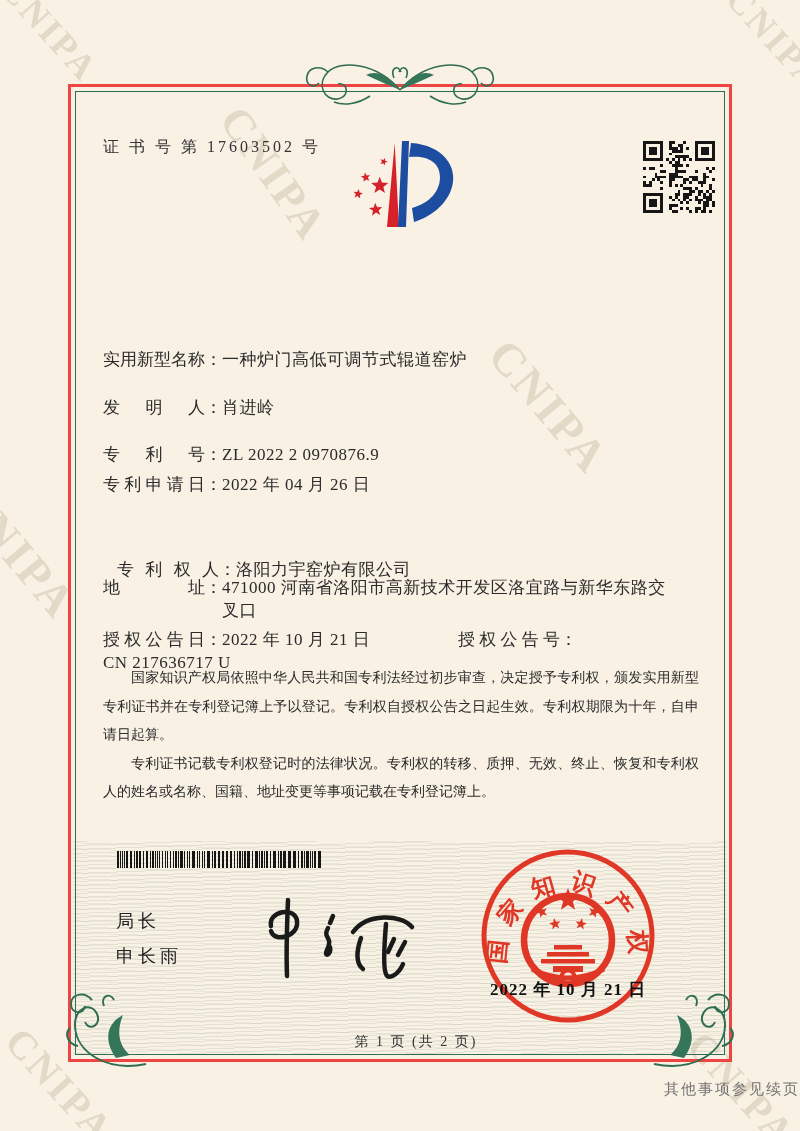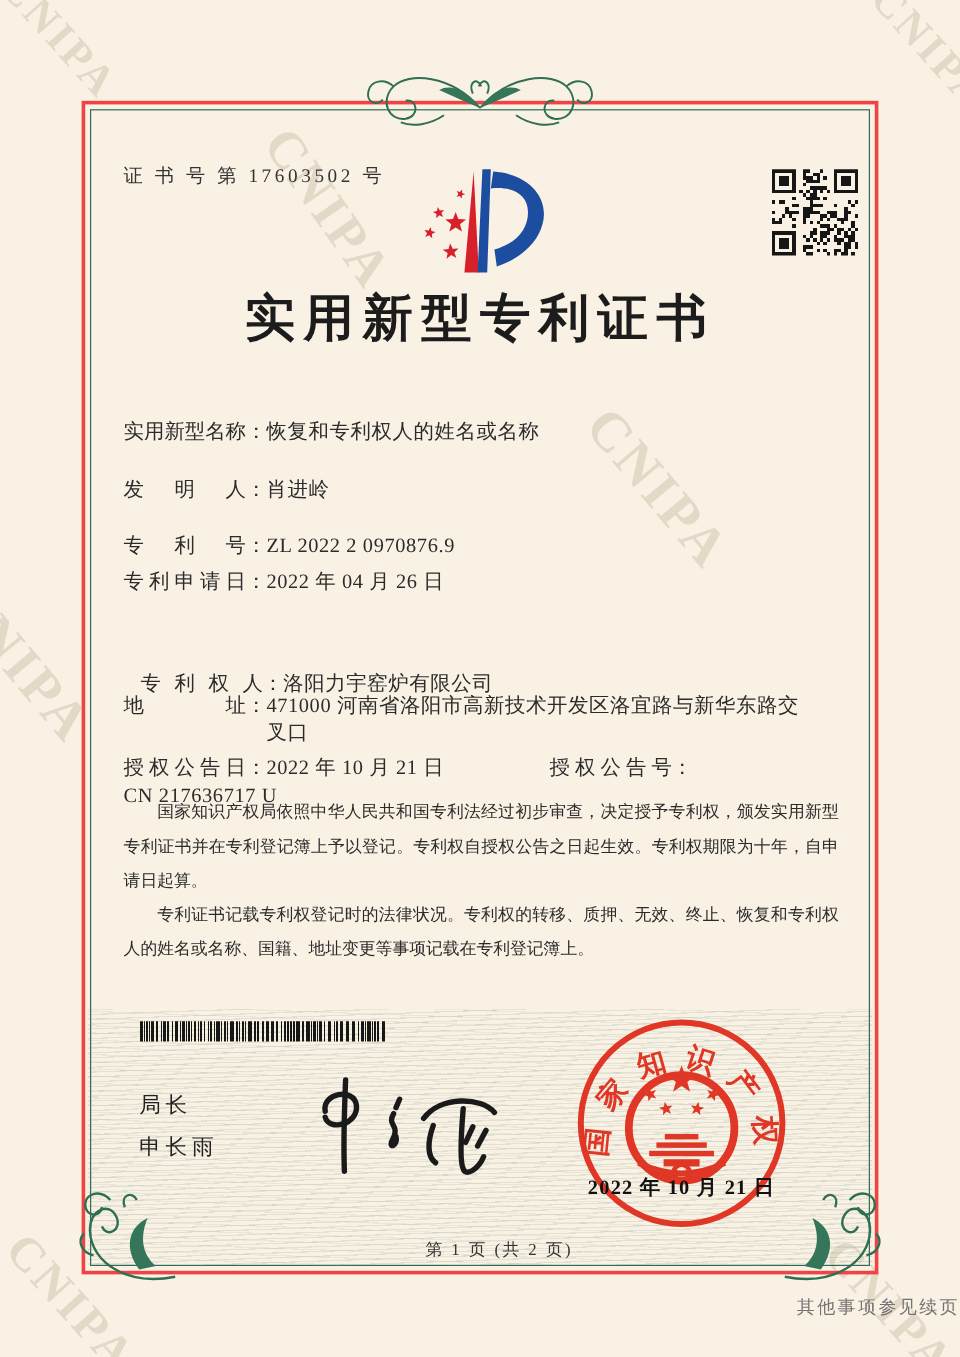--- a/index.html
+++ b/index.html
@@ -250,25 +250,24 @@
         <rect x="21" y="23" width="1" height="1" fill="#161616"></rect>
         <rect x="10" y="24" width="1" height="1" fill="#161616"></rect>
         <rect x="11" y="24" width="1" height="1" fill="#161616"></rect>
         <rect x="16" y="24" width="1" height="1" fill="#161616"></rect>
         <rect x="18" y="24" width="1" height="1" fill="#161616"></rect>
         <rect x="20" y="24" width="1" height="1" fill="#161616"></rect>
         <rect x="21" y="24" width="1" height="1" fill="#161616"></rect>
         <rect x="23" y="24" width="1" height="1" fill="#161616"></rect>
       </svg>
 
-    <div class="title">实用新型专利证书</div>
 
     <div class="fields">
       <div class="frow" style="top:261px;">
-        <span class="flabel">实用新型名称</span><span class="fcolon">：</span><span class="fvalue">恢复和专利权人的姓名或名称</span>
+        <span class="flabel">实用新型名称</span><span class="fcolon">：</span><span class="fvalue">一种炉门高低可调节式辊道窑炉</span>
       </div>
       <div class="frow" style="top:309px;">
         <span class="flabel">发明人</span><span class="fcolon">：</span><span class="fvalue">肖进岭</span>
       </div>
       <div class="frow" style="top:356px;">
         <span class="flabel">专利号</span><span class="fcolon">：</span><span class="fvalue">ZL 2022 2 0970876.9</span>
       </div>
       <div class="frow" style="top:386px;">
         <span class="flabel">专利申请日</span><span class="fcolon">：</span><span class="fvalue">2022 年 04 月 26 日</span>
       </div>

